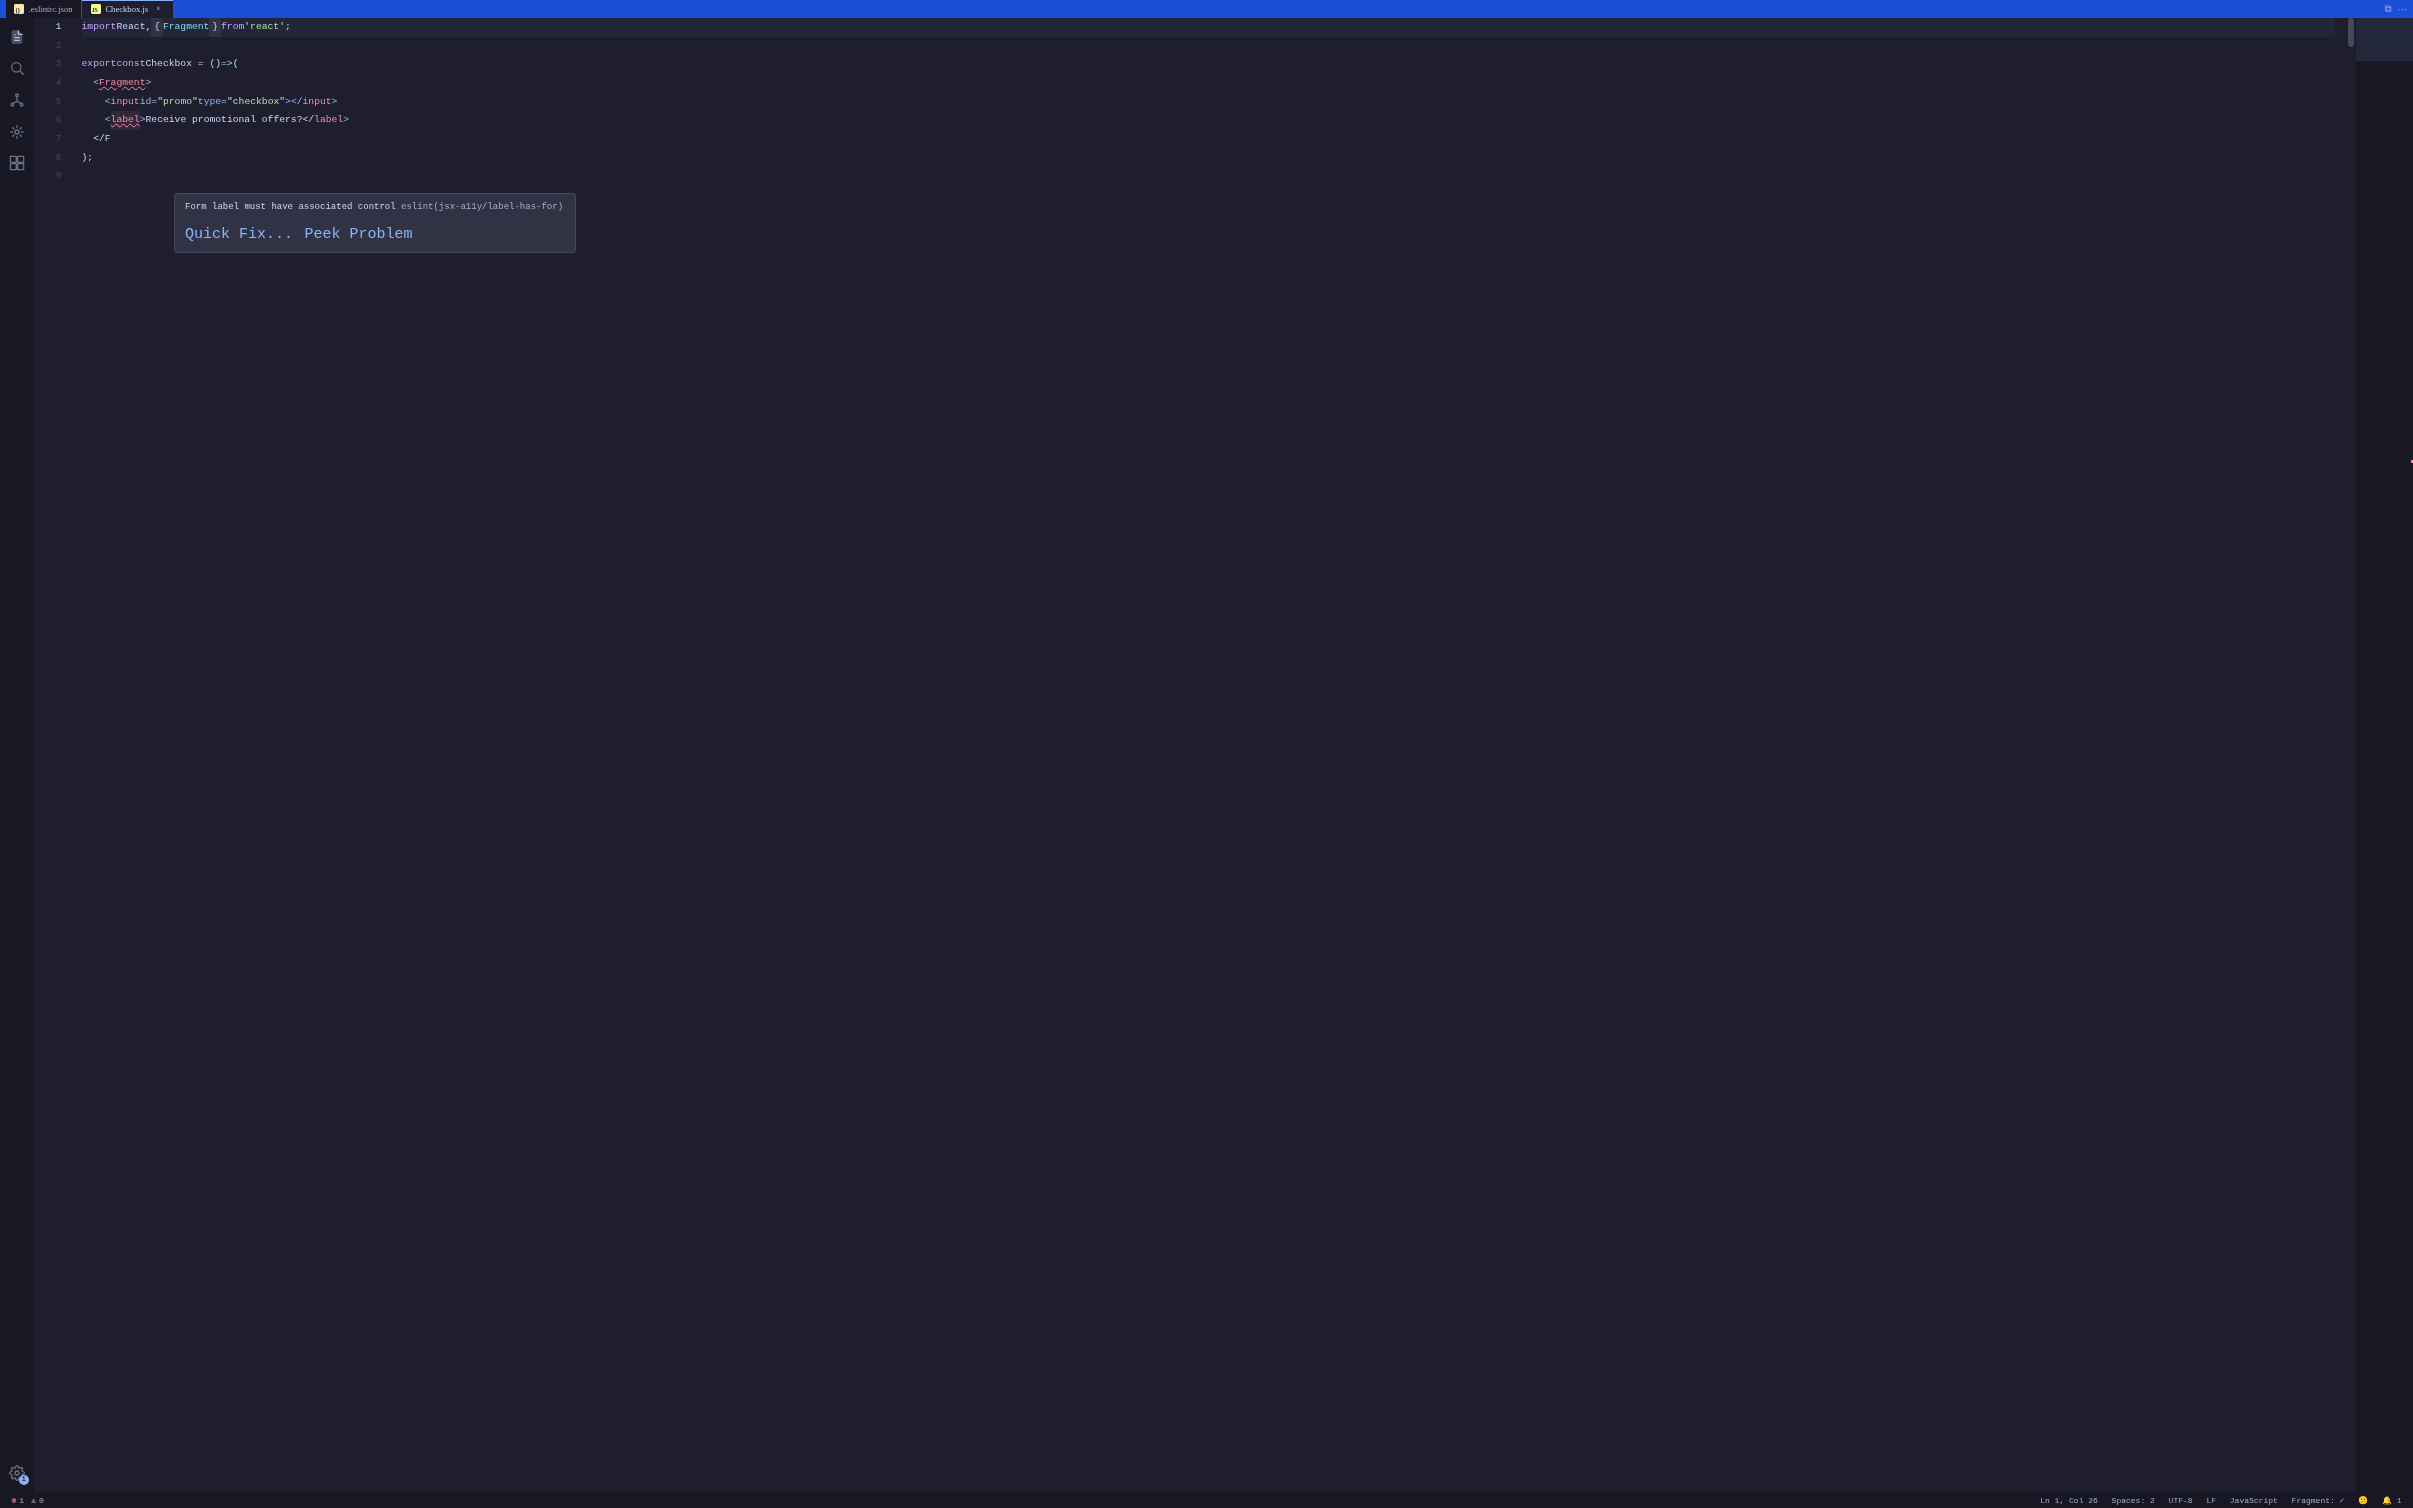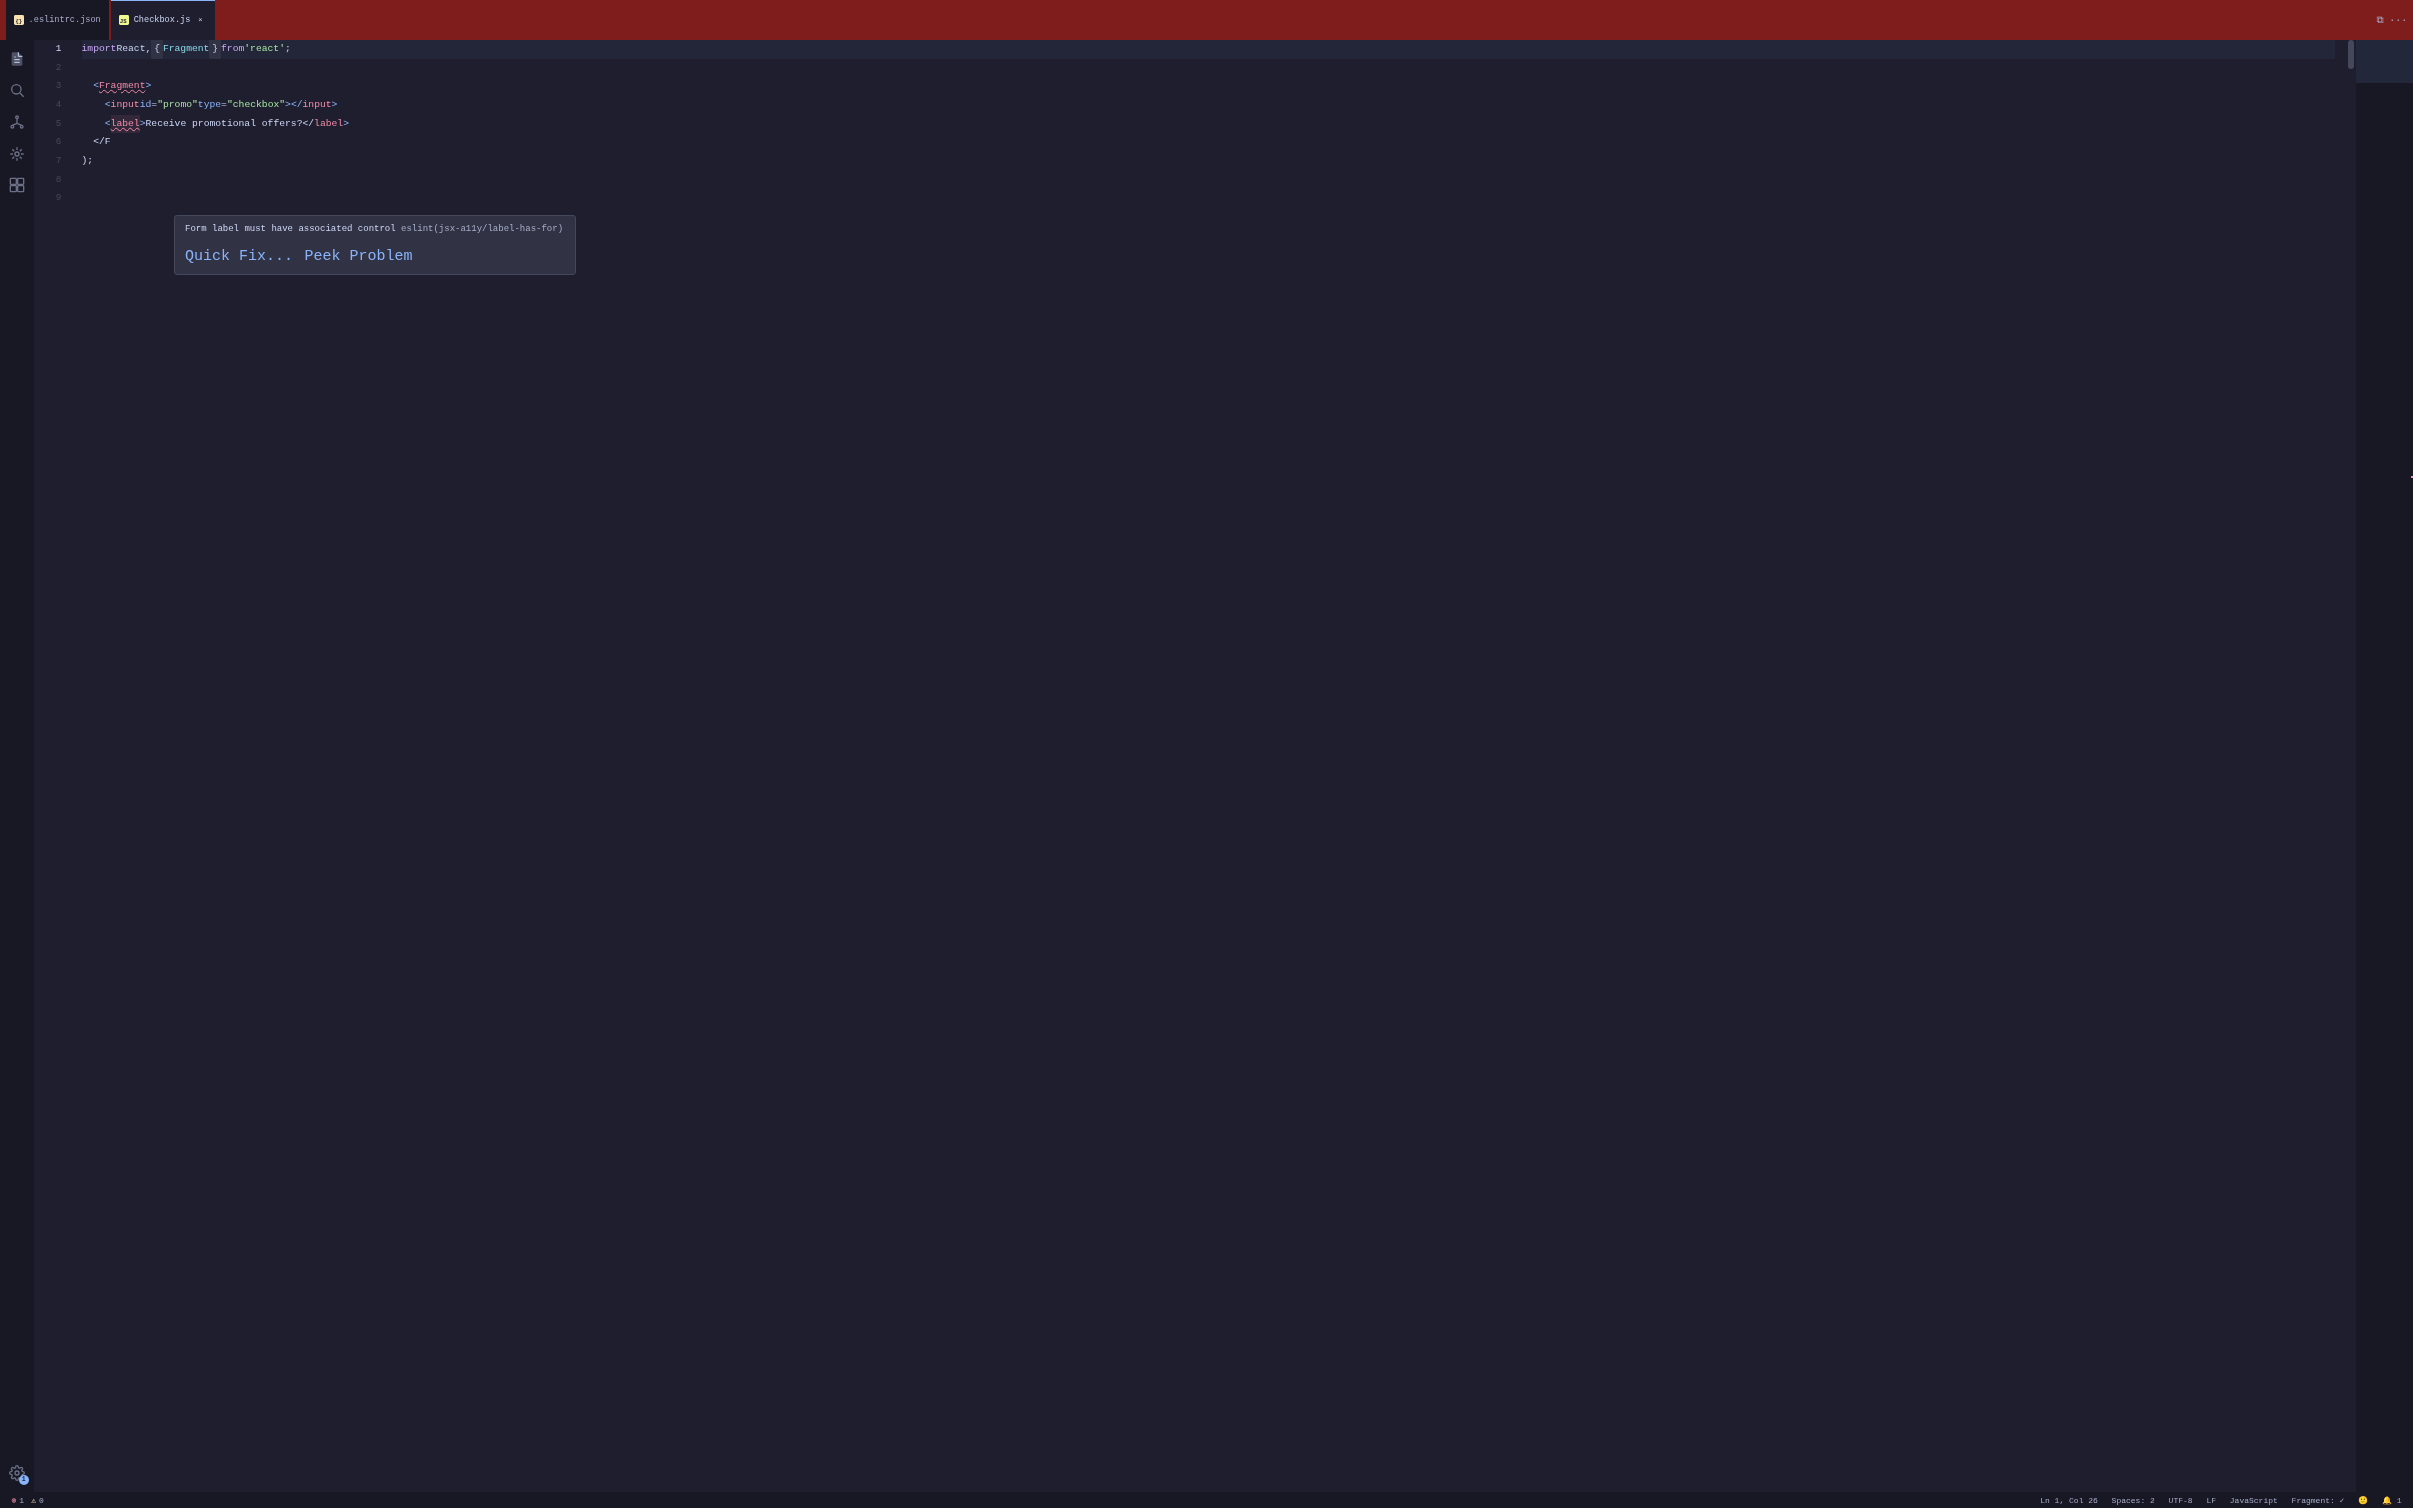--- a/index.html
+++ b/index.html
@@ -11,25 +11,26 @@
       display: flex;
       flex-direction: column;
       overflow: hidden;
       font-size: 9.3px;
     }
 
     
     .tab-bar {
       display: flex;
       align-items: center;
-      background: #7f1d1d;
-      height: 40px;
+      background: #1d4ed8;
+      height: 18px;
       padding: 0 5.7px;
       gap: 1.4px;
       flex-shrink: 0;
+      font-family: Liberation Serif, serif;
     }
     .tab {
       display: flex;
       align-items: center;
       gap: 4.3px;
       padding: 0 8.6px;
       height: 100%;
       font-size: 8.6px;
       cursor: pointer;
       border-bottom: 0.7px solid transparent;
@@ -450,20 +451,28 @@
           <span style="background:#313244; padding:0.7px 2.9px; border-radius:1.4px; color:#cdd6f4;">{</span>
           <span class="ident-fragment"> Fragment </span>
           <span style="background:#313244; padding:0.7px 2.9px; border-radius:1.4px; color:#cdd6f4;">}</span>
           <span class="kw-from"> from </span>
           <span class="string">'react'</span>
           <span class="plain">;</span>
         </div>
 
         <div class="code-line">&nbsp;</div>
 
+        <div class="code-line">
+          <span class="kw-export">export</span>
+          <span class="plain"> </span>
+          <span class="kw-const">const</span>
+          <span class="plain"> Checkbox = () </span>
+          <span class="arrow">=&gt;</span>
+          <span class="plain"> (</span>
+        </div>
 
         <div class="code-line">
           <span class="plain">&nbsp;&nbsp;</span>
           <span class="tag-bracket">&lt;</span>
           <span style="color:#f38ba8; text-decoration: underline wavy #f38ba8;">Fragment</span>
           <span class="tag-bracket">&gt;</span>
         </div>
 
         <div class="code-line">
           <span class="plain">&nbsp;&nbsp;&nbsp;&nbsp;</span>

